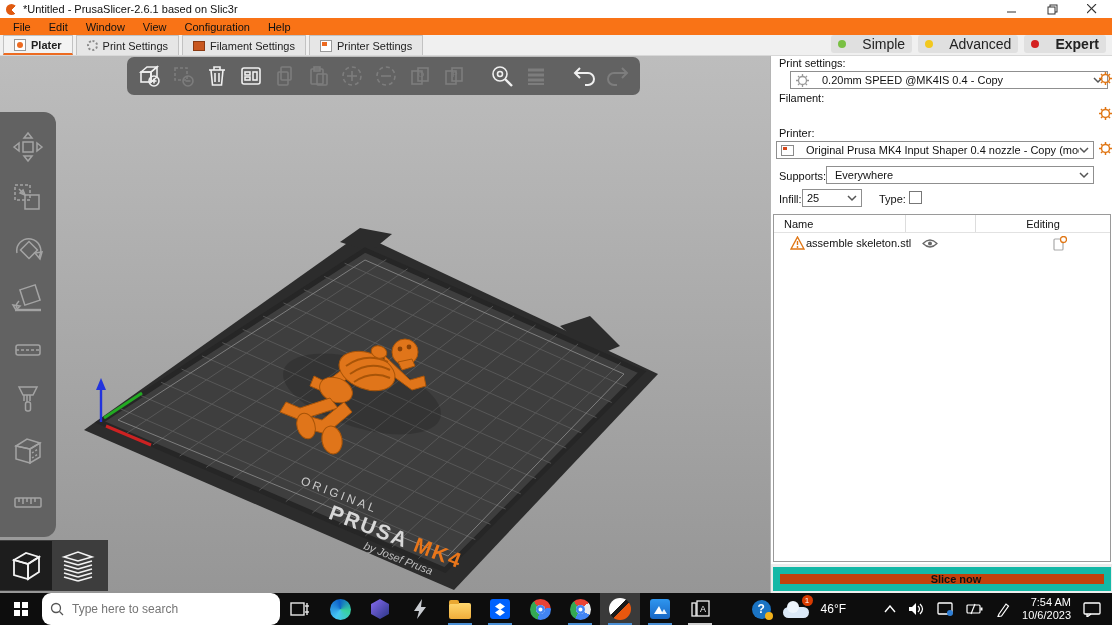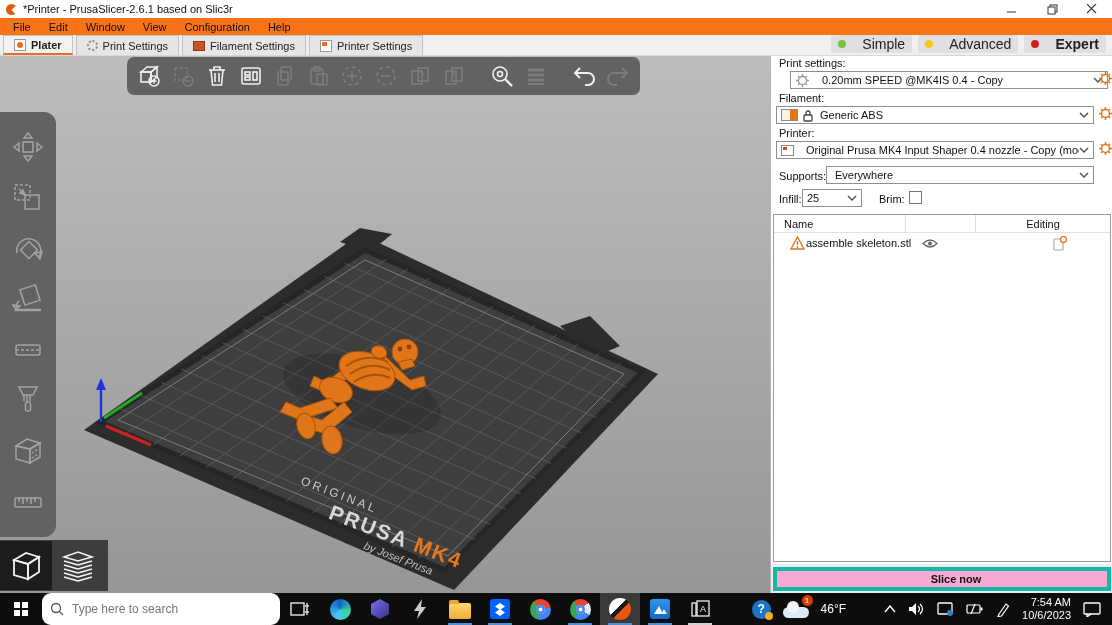--- a/index.html
+++ b/index.html
@@ -70,21 +70,21 @@
   .mini-printer::after { content:""; position:absolute; left:1px; top:1px; width:4px; height:3px; background:#d6491c; }
   .listbox { position:absolute; left:2px; top:158px; width:338px; height:348px; border:1px solid #9a9a9a; background:#fff; }
   .list-header { height:18px; display:flex; align-items:center; border-bottom:1px solid #e2e2e2; }
   .col-name { width:131px; padding-left:10px; }
   .col-mid { width:70px; border-left:1px solid #ddd; height:100%; }
   .col-edit { flex:1; border-left:1px solid #ddd; height:100%; display:flex; align-items:center; justify-content:center; }
   .list-row { height:20px; display:flex; align-items:center; }
   .row-name { display:flex; align-items:center; gap:1px; width:201px; padding-left:16px; }
   .rowgrid { display:flex; width:100%; align-items:center; }
   .slice-footer { position:absolute; left:0; top:508px; width:342px; height:29px; background:#ededed; display:flex; align-items:center; justify-content:center; }
-  .slice-btn { width:338px; height:24px; background:#f9a8d4; border:4px solid #14b8a6; font-weight:bold; font-size:11px; display:flex; align-items:center; justify-content:center; color:#111;padding-left:28px; }
+  .slice-btn { width:338px; height:24px; background:#c2410c; border:7px solid #14b8a6; font-weight:bold; font-size:11px; display:flex; align-items:center; justify-content:center; color:#111;padding-left:28px; }
 
   
   .taskbar { height:32px; background:#0d0d0d; display:flex; align-items:center; color:#fff; }
   .start { width:42px; height:32px; display:flex; align-items:center; justify-content:center; }
   .winlogo { width:14px; height:14px; display:grid; grid-template-columns:6px 6px; grid-template-rows:6px 6px; gap:2px; }
   .winlogo span { background:#fff; }
   .searchbox { width:238px; height:32px; background:#fff; display:flex; align-items:center; padding:0 8px; gap:8px;border-radius:9px; }
   .searchbox input { border:none; outline:none; font-size:12px; color:#444; width:180px; font-family:"Liberation Sans",sans-serif; background:transparent; }
   .tb-icons { display:flex; height:32px; }
   .tb-ico { width:40px; height:32px; display:flex; align-items:center; justify-content:center; position:relative; }
@@ -113,21 +113,21 @@
   .clockblk { text-align:right; font-size:11px; line-height:13px; }
   .tray svg { display:block; }
 </style>
 </head>
 <body>
 
 <div class="window">
 
   <div class="titlebar">
     <span class="app-logo"></span>
-    <span class="title-text">*Printer - PrusaSlicer-2.6.1 based on Slic3r</span>
+    <span class="title-text">*Untitled - PrusaSlicer-2.6.1 based on Slic3r</span>
     <div class="win-controls">
       <span class="win-btn">
           <svg width="10" height="10">
             <line x1="0" y1="8" x2="9" y2="8" stroke="#333" stroke-width="1"></line>
           </svg>
         </span>
       <span class="win-btn">
           <svg width="11" height="11" fill="none" stroke="#333" stroke-width="1">
             <rect x="3" y="1" width="7" height="7"></rect>
             <rect x="1" y="3" width="7" height="7" fill="#fff"></rect>
@@ -488,33 +488,20 @@
             <line x1="7.5" y1="12" x2="7.5" y2="14"></line>
             <line x1="1" y1="7.5" x2="3" y2="7.5"></line>
             <line x1="12" y1="7.5" x2="14" y2="7.5"></line>
             <line x1="3" y1="3" x2="4.5" y2="4.5"></line>
             <line x1="12" y1="12" x2="10.5" y2="10.5"></line>
             <line x1="3" y1="12" x2="4.5" y2="10.5"></line>
             <line x1="12" y1="3" x2="10.5" y2="4.5"></line>
           </svg></span>
 
       <span class="sb-label" style="top:36px">Filament:</span>
-      <div class="combo" style="left:5px; top:50px; width:318px">
-        <span class="swatch"></span>
-        <svg width="12" height="13" style="margin-left:4px" stroke="#444" fill="none" stroke-width="1.3">
-            <rect x="2" y="6" width="8" height="6" rx="1"></rect>
-            <path d="M4 6 v-2 a2 2 0 0 1 4 0 v2"></path>
-          </svg>
-        <span class="ctext" style="margin-left:6px">Generic ABS</span>
-        <span class="chev">
-            <svg width="10" height="7">
-              <polyline points="1,1 5,5 9,1"></polyline>
-            </svg>
-          </span>
-      </div>
       <span class="gearbtn" style="left:327px; top:50px"><svg width="15" height="15" stroke="#e07614" fill="none" stroke-width="1.5">
             <circle cx="7.5" cy="7.5" r="4"></circle>
             <line x1="7.5" y1="1" x2="7.5" y2="3"></line>
             <line x1="7.5" y1="12" x2="7.5" y2="14"></line>
             <line x1="1" y1="7.5" x2="3" y2="7.5"></line>
             <line x1="12" y1="7.5" x2="14" y2="7.5"></line>
             <line x1="3" y1="3" x2="4.5" y2="4.5"></line>
             <line x1="12" y1="12" x2="10.5" y2="10.5"></line>
             <line x1="3" y1="12" x2="4.5" y2="10.5"></line>
             <line x1="12" y1="3" x2="10.5" y2="4.5"></line>
@@ -554,21 +541,21 @@
 
       <span class="sb-label" style="top:137px">Infill:</span>
       <div class="combo" style="left:31px; top:133px; width:60px">
         <span class="ctext" style="margin-left:0">25</span>
         <span class="chev">
             <svg width="10" height="7">
               <polyline points="1,1 5,5 9,1"></polyline>
             </svg>
           </span>
       </div>
-      <span class="sb-label" style="left:108px; top:137px">Brim:</span>
+      <span class="sb-label" style="left:108px; top:137px">Type:</span>
       <span style="position:absolute; left:138px; top:135px; width:13px; height:13px; border:1px solid #777; background:#fff"></span>
 
       <div class="listbox">
         <div class="list-header">
           <span class="col-name">Name</span>
           <span class="col-mid"></span>
           <span class="col-edit">Editing</span>
         </div>
         <div class="list-row">
           <div class="rowgrid">

